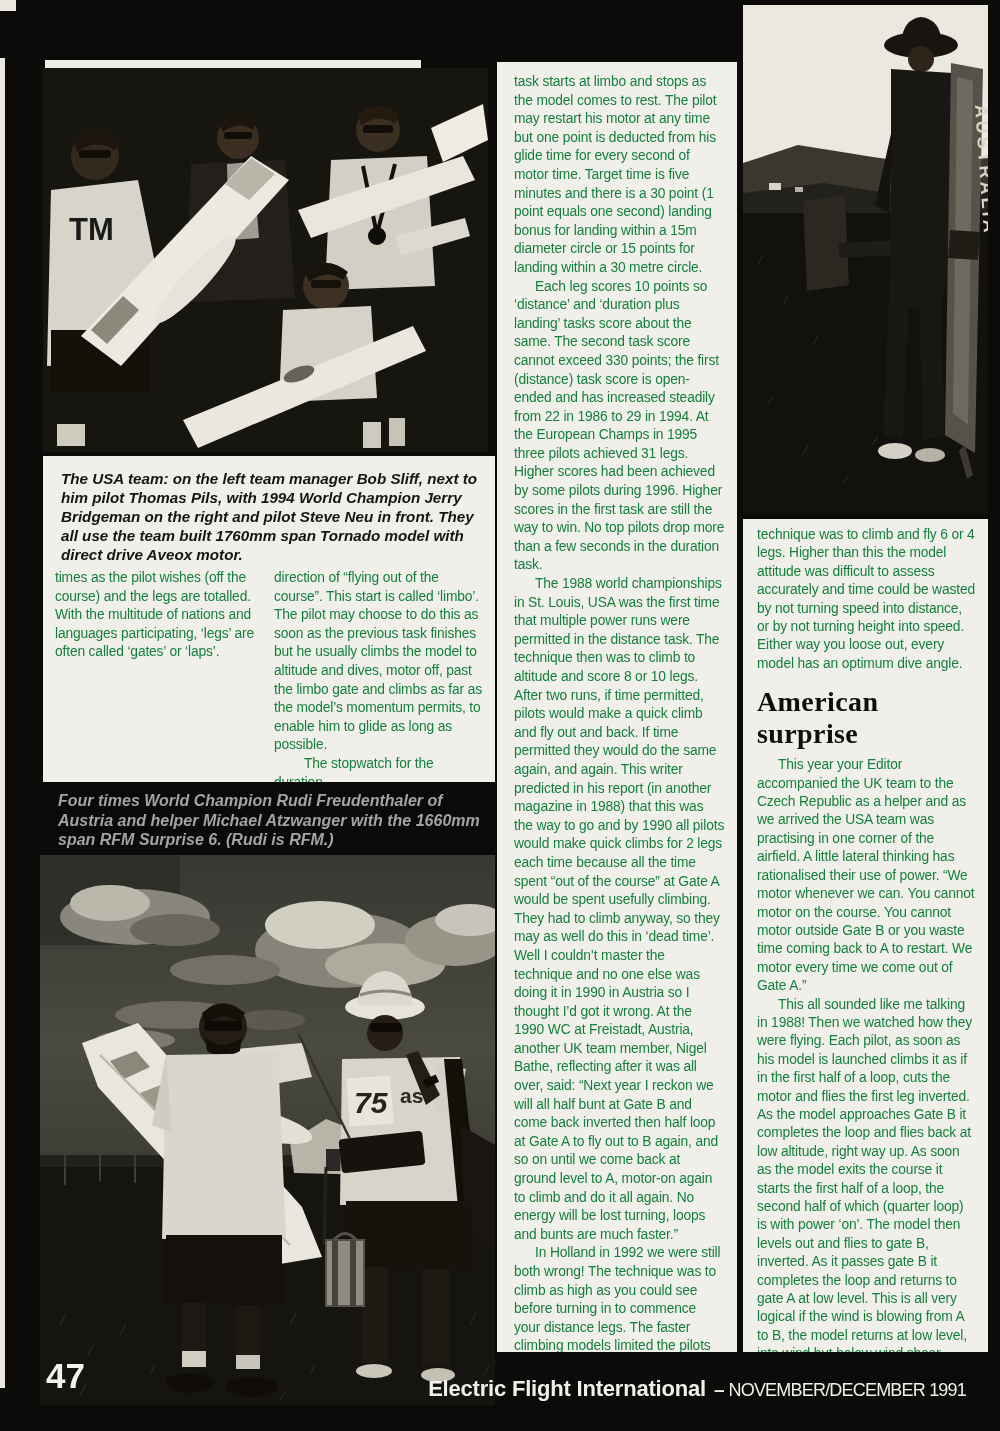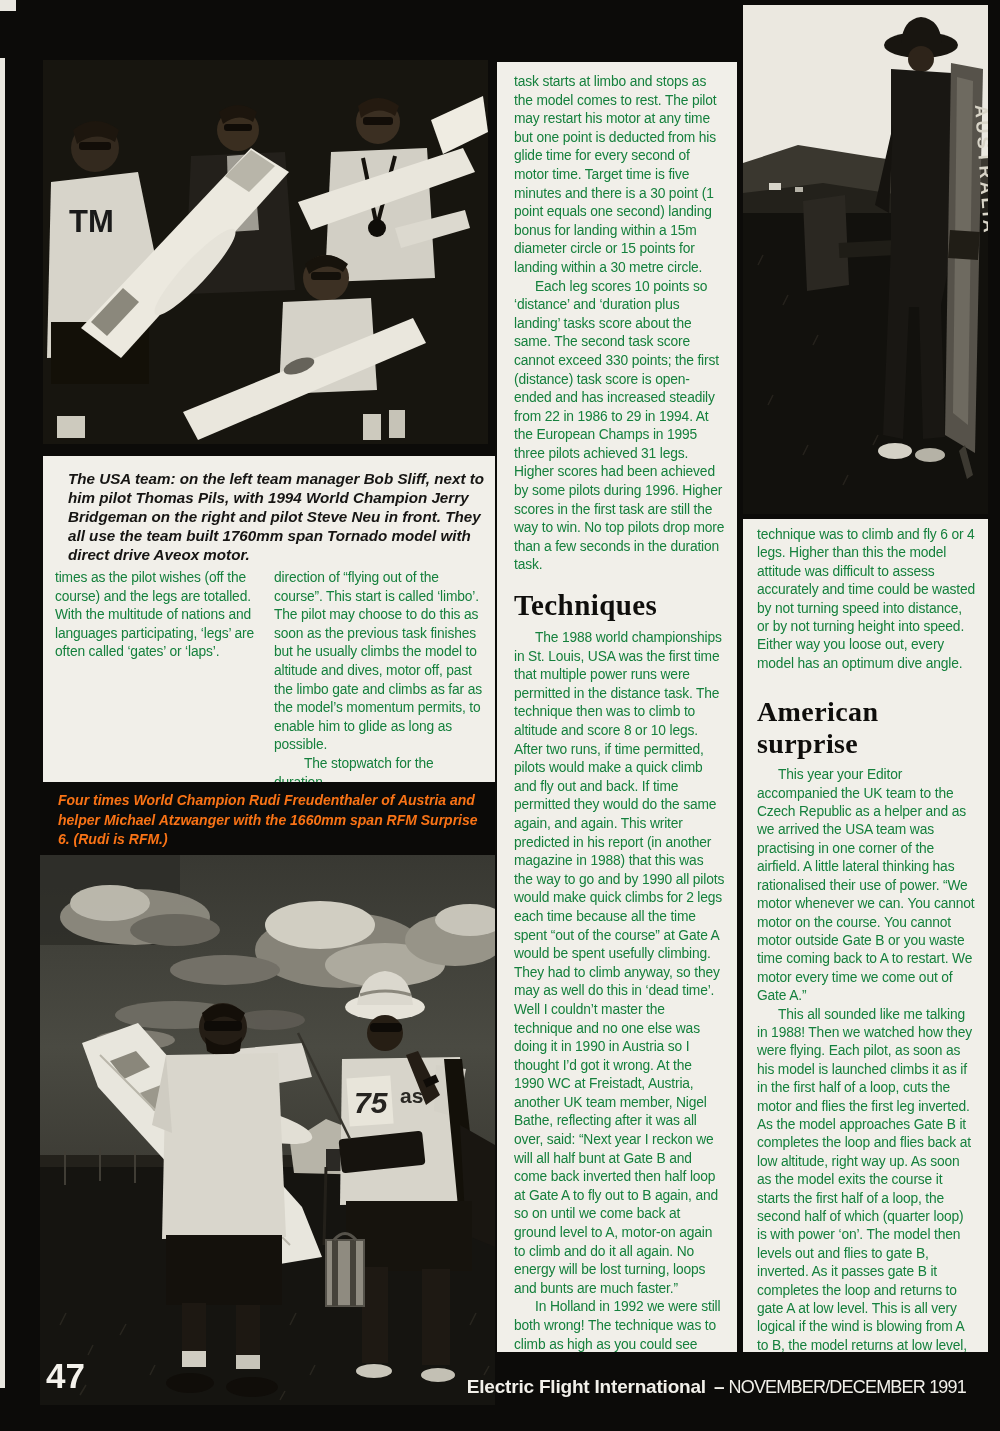--- a/index.html
+++ b/index.html
@@ -6,43 +6,43 @@
   .page{position:relative;width:1000px;height:1431px;background:#0c0b09;overflow:hidden;
         font-family:"Liberation Sans",sans-serif;}
   .panel{position:absolute;background:#f1efe9;overflow:hidden;}
   .photo{position:absolute;overflow:hidden;background:#141310;}
   .photo svg{display:block;}
   .bodytext p{margin:0;font-size:13.8px;line-height:18.6px;color:#15803d;letter-spacing:-0.15px;}
   .bodytext p.ind{text-indent:21px;}
   h2.serif{font-family:"Liberation Serif",serif;font-weight:bold;color:#0f0e0c;
            font-size:29px;margin:14px 0 7px 0;letter-spacing:0.4px;}
   .caption{font-weight:bold;font-style:italic;font-size:15.2px;line-height:19px;color:#161513;}
-  .caption-light{font-weight:bold;font-style:italic;font-size:14px;line-height:19.5px;color:#f97316;}
+  .caption-light{font-weight:bold;font-style:italic;font-size:16px;line-height:19.5px;color:#a3a3a3;}
   .white-strip{position:absolute;background:#efede7;}
   .edge-sliver{position:absolute;background:#e9e7e0;}
   .pagenum{position:absolute;left:46px;top:1356px;font-weight:bold;font-size:35px;
            color:#f4f2ec;letter-spacing:0;z-index:6;}
   .footer{position:absolute;top:1376px;right:34px;color:#f2f0ea;white-space:nowrap;z-index:6;}
-  .footer .mag{font-weight:bold;font-size:19px;letter-spacing:-0.2px;}
+  .footer .mag{font-weight:bold;font-size:22px;letter-spacing:-0.2px;}
   .footer .dash{font-weight:bold;font-size:19px;padding:0 4px 0 8px;}
   .footer .issue{font-size:18px;letter-spacing:-0.8px;}
   .twocol{display:flex;gap:9px;margin:5px 11px 0 12px;}
   .twocol .col{flex:1;}
 </style>
 </head>
 <body>
 
 <div class="page">
 
   <div class="edge-sliver" style="left:0;top:58px;width:5px;height:1330px;"></div>
   <div class="edge-sliver" style="left:0;top:0;width:16px;height:11px;"></div>
 
   <div class="white-strip" style="left:45px;top:60px;width:376px;height:9px;"></div>
 
-  <div class="photo" style="left:43px;top:60px;width:445px;height:384px;text-align:center;">
+  <div class="photo" style="left:43px;top:68px;width:445px;height:384px;text-align:center;">
     <svg width="445" height="384" viewBox="0 0 445 384">
       <rect width="445" height="384" fill="#16140f"></rect>
       <rect width="445" height="384" fill="#1b1812" opacity="0.35"></rect>
 
       <circle cx="52" cy="88" r="24" fill="#33291e"></circle>
       <path d="M30,70 Q52,52 76,70 L72,82 Q52,70 34,84 Z" fill="#1d160e"></path>
       <rect x="36" y="82" width="32" height="8" rx="3" fill="#120d08"></rect>
       <path d="M8,122 L95,112 L114,205 L102,295 L4,298 Z" fill="#d7d4ca"></path>
       <text x="26" y="172" font-family="Liberation Sans, sans-serif" font-size="31" font-weight="bold" fill="#1a1a1a">TM</text>
       <rect x="8" y="262" width="98" height="62" fill="#131008"></rect>
@@ -75,21 +75,21 @@
       <polygon points="352,168 422,150 427,168 358,188" fill="#dcd9cf"></polygon>
       <polygon points="140,352 370,258 383,283 155,380" fill="#eae7dd"></polygon>
       <ellipse cx="256" cy="306" rx="16" ry="7" fill="#66635a" transform="rotate(-20 256 306)"></ellipse>
 
       <rect x="320" y="354" width="18" height="26" fill="#cdcabe"></rect>
       <rect x="346" y="350" width="16" height="28" fill="#c6c3b7"></rect>
     </svg>
   </div>
 
   <div class="panel" style="left:43px;top:456px;width:452px;height:329px;">
-    <div class="caption" style="margin:13px 8px 0 25px;">The USA team: on the left team manager Bob Sliff, next to him pilot Thomas Pils, with 1994 World Champion Jerry Bridgeman on the right and pilot Steve Neu in front.  They all use the team built 1760mm span Tornado model with direct drive Aveox motor.</div>
+    <div class="caption" style="margin:13px 8px 0 18px;">The USA team: on the left team manager Bob Sliff, next to him pilot Thomas Pils, with 1994 World Champion Jerry Bridgeman on the right and pilot Steve Neu in front.  They all use the team built 1760mm span Tornado model with direct drive Aveox motor.</div>
     <div class="twocol bodytext">
       <div class="col">
         <p>times as the pilot wishes (off the course) and the legs are totalled. With the multitude of nations and languages participating, ‘legs’ are often called ‘gates’ or ‘laps’.</p>
       </div>
       <div class="col">
         <p>direction of “flying out of the course”.  This start is called ‘limbo’. The pilot may choose to do this as soon as the previous task finishes but he usually climbs the model to altitude and dives, motor off, past the limbo gate and climbs as far as the model’s momentum permits, to enable him to glide as long as possible.</p>
         <p class="ind" style="text-indent:30px;">The stopwatch for the duration</p>
       </div>
     </div>
   </div>
@@ -193,21 +193,20 @@
 
       <g stroke="#2e2b23" stroke-width="1.5" opacity="0.8">
         <path d="M20,470 l6,-12 M48,500 l5,-10 M80,480 l6,-11 M110,520 l5,-10 M250,470 l6,-12 M270,520 l5,-10 M430,470 l6,-12 M444,520 l5,-9 M40,540 l6,-10 M240,545 l5,-9"></path>
       </g>
     </svg>
   </div>
 
   <div class="panel bodytext" style="left:497px;top:62px;width:240px;height:1290px;padding:11px 12px 0 17px;box-sizing:border-box;">
     <p>task starts at limbo and stops as the model comes to rest.  The pilot may restart his motor at any time but one point is deducted from his glide time for every second of motor time.  Target time is five minutes and there is a 30 point (1 point equals one second) landing bonus for landing within a 15m diameter circle or 15 points for landing within a 30 metre circle.</p>
     <p class="ind">Each leg scores 10 points so ‘distance’ and ‘duration plus landing’ tasks score about the same.  The second task score cannot exceed 330 points; the first (distance) task score is open-ended and has increased steadily from 22 in 1986 to 29 in 1994.  At the European Champs in 1995 three pilots achieved 31 legs.  Higher scores had been achieved by some pilots during 1996.  Higher scores in the first task are still the way to win.  No top pilots drop more than a few seconds in the duration task.</p>
-    <h2 class="serif">Techniques</h2>
     <p class="ind">The 1988 world championships in St. Louis, USA was the first time that multiple power runs were permitted in the distance task.  The technique then was to climb to altitude and score 8 or 10 legs.  After two runs, if time permitted, pilots would make a quick climb and fly out and back.  If time permitted they would do the same again, and again.  This writer predicted in his report (in another magazine in 1988) that this was the way to go and by 1990 all pilots would make quick climbs for 2 legs each time because all the time spent “out of the course” at Gate A would be spent usefully climbing.  They had to climb anyway, so they may as well do this in ‘dead time’.  Well I couldn’t master the technique and no one else was doing it in 1990 in Austria so I thought I’d got it wrong.  At the 1990 WC at Freistadt, Austria, another UK team member, Nigel Bathe, reflecting after it was all over, said: “Next year I reckon we will all half bunt at Gate B and come back inverted then half loop at Gate A to fly out to B again, and so on until we come back at ground level to A, motor-on again to climb and do it all again.  No energy will be lost turning, loops and bunts are much faster.”</p>
     <p class="ind">In Holland in 1992 we were still both wrong!  The technique was to climb as high as you could see before turning in to commence your distance legs.  The faster climbing models limited the pilots to 6 or 8 legs and best scores were 27 legs.  In 1994 in Wangaratta the</p>
   </div>
 
   <div class="photo" style="left:743px;top:5px;width:245px;height:509px;background:#100f0c;">
     <svg width="245" height="509" viewBox="0 0 245 509">
       <rect width="245" height="509" fill="#100f0c"></rect>
       <rect x="0" y="0" width="245" height="242" fill="#ebe8e0"></rect>
 
       <polygon points="0,158 55,140 130,152 200,162 245,152 245,208 0,212" fill="#3a372f"></polygon>
@@ -235,21 +234,21 @@
       <polygon points="208,58 240,64 232,448 202,430" fill="#56524a"></polygon>
       <polygon points="214,72 230,76 225,420 210,408" fill="#6e6a60"></polygon>
       <rect x="206" y="226" width="30" height="28" fill="#201d16" transform="rotate(4 221 240)"></rect>
       <text transform="translate(232,100) rotate(86)" font-family="Liberation Sans, sans-serif" font-size="18" font-weight="bold" letter-spacing="3" fill="#d9d5c8">AUSTRALIA</text>
       <path d="M222,440 L230,470 L224,474 L216,446 Z" fill="#3c3931"></path>
     </svg>
   </div>
 
   <div class="panel bodytext" style="left:743px;top:519px;width:245px;height:833px;padding:7px 12px 8px 14px;box-sizing:border-box;">
     <p style="line-height:18.4px;">technique was to climb and fly 6 or 4 legs.  Higher than this the model attitude was difficult to assess accurately and time could be wasted by not turning speed into distance, or by not turning height into speed.  Either way you loose out, every model has an optimum dive angle.</p>
-    <h2 class="serif" style="font-size:28px;margin:23px 0 6px 0;">American surprise</h2>
+    <h2 class="serif" style="font-size:28px;margin:13px 0 6px 0;">American surprise</h2>
     <p class="ind" style="line-height:18.4px;">This year your Editor accompanied the UK team to the Czech Republic as a helper and as we arrived the USA team was practising in one corner of the airfield.  A little lateral thinking has rationalised their use of power.  “We motor whenever we can.  You cannot motor on the course.  You cannot motor outside Gate B or you waste time coming back to A to restart.  We motor every time we come out of Gate A.”</p>
     <p class="ind" style="line-height:18.4px;">This all sounded like me talking in 1988!  Then we watched how they were flying.  Each pilot, as soon as his model is launched climbs it as if in the first half of a loop, cuts the motor and flies the first leg inverted.  As the model approaches Gate B it completes the loop and flies back at low altitude, right way up.  As soon as the model exits the course it starts the first half of a loop, the second half of which (quarter loop) is with power ‘on’.  The model then levels out and flies to gate B, inverted.  As it passes gate B it completes the loop and returns to gate A at low level.  This is all very logical if the wind is blowing from A to B, the model returns at low level, into wind but below wind shear.</p>
 
   </div>
 
   <div class="pagenum">47</div>
   <div class="footer">
     <span class="mag">Electric Flight International</span><span class="dash">–</span><span class="issue">NOVEMBER/DECEMBER 1991</span>
   </div>
 

